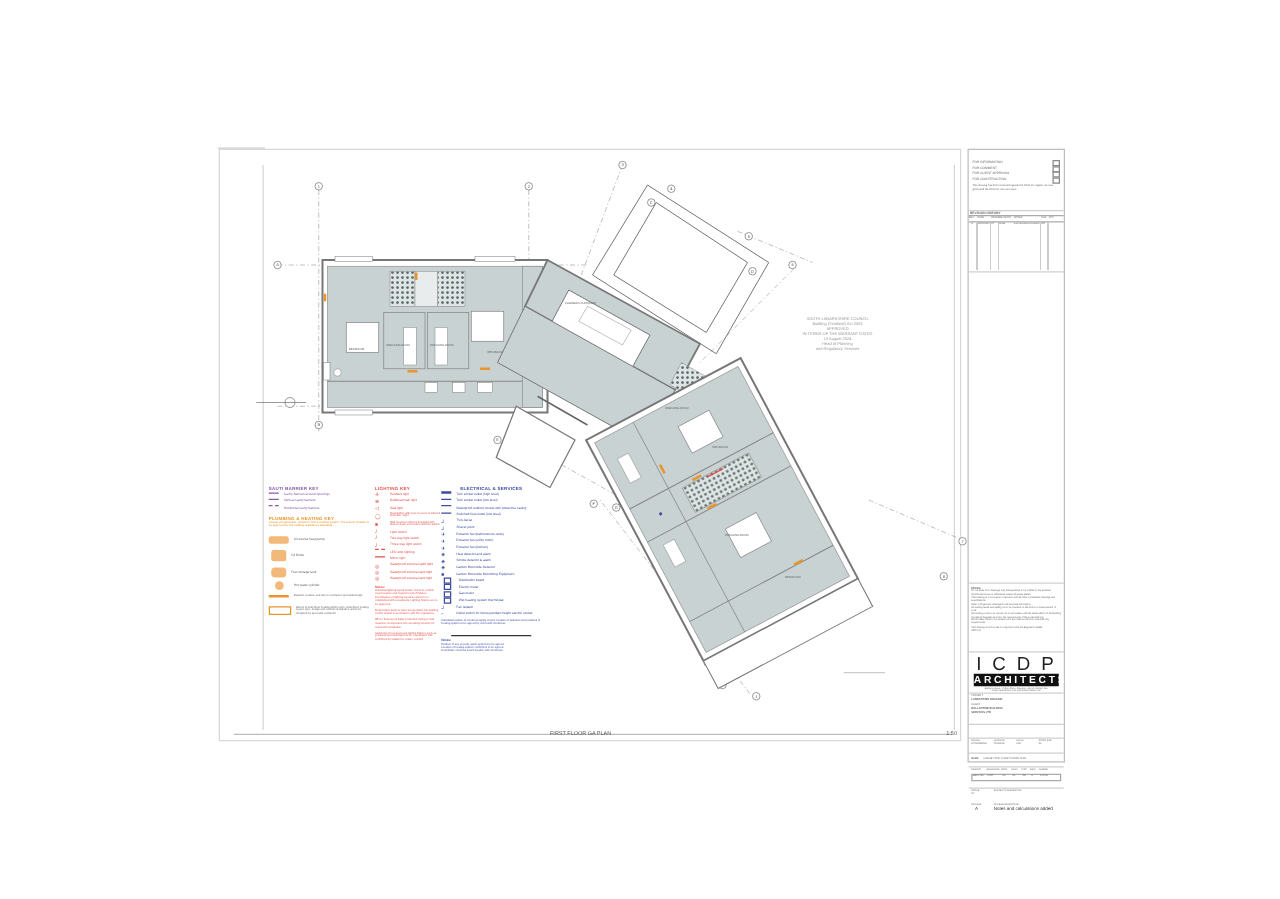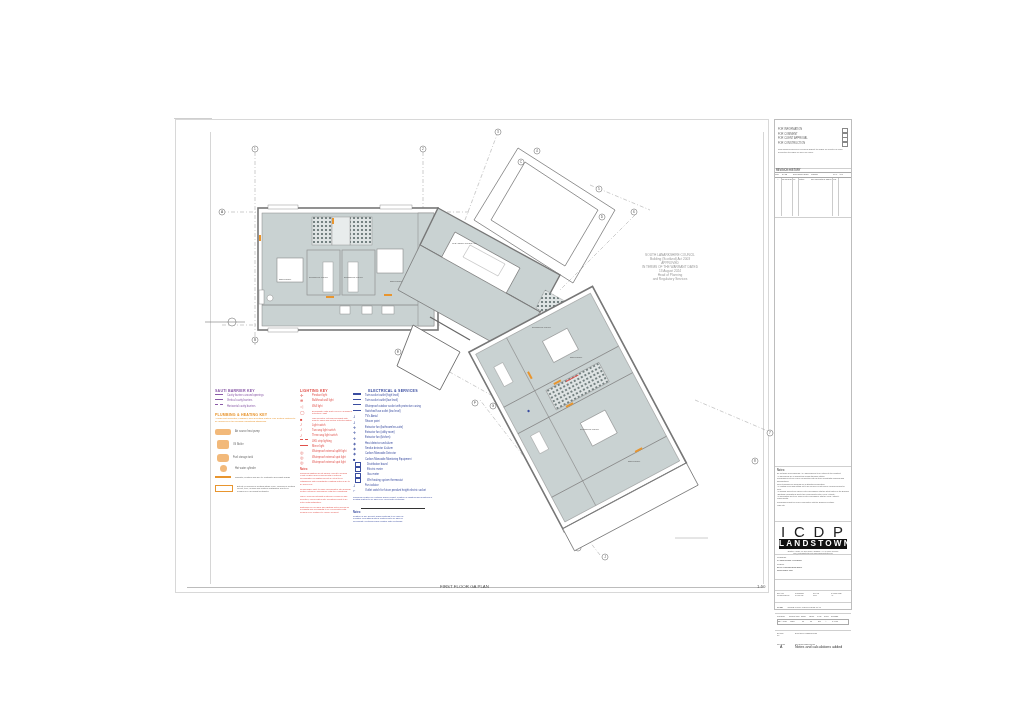--- a/index.html
+++ b/index.html
@@ -485,21 +485,21 @@
       <div class="tiny" style="font-size:1.9px;line-height:2.4px;margin-top:1px;">ICDP Ltd</div>
     </div>
 
     <div class="tb-sec" style="height:30px;padding-top:2px;">
       <div class="logo-top">
         <span>I</span>
         <span>C</span>
         <span>D</span>
         <span>P</span>
       </div>
-      <div class="logo-band">LANDSTOWN</div>
+      <div class="logo-band">ARCHITECTS</div>
       <div class="tiny" style="font-size:1.8px;line-height:2.2px;text-align:center;margin-top:1px;">Blantyre House, 17 Glen Place, Glasgow   +44 (0)1 234 567 890</div>
       <div class="tiny" style="font-size:1.8px;line-height:2.2px;text-align:center;">info@icdparchitects.com   www.icdparchitects.com</div>
     </div>
 
     <div class="tb-sec" style="height:22px;padding:1px 2px;">
       <div class="tiny" style="font-size:2px;line-height:2.6px;">PROJECT</div>
       <div class="tiny" style="font-size:2.2px;line-height:2.8px;font-weight:bold;">LANDSTOWN HOUSING</div>
       <div class="tiny" style="font-size:2px;line-height:2.6px;margin-top:2px;">CLIENT</div>
       <div class="tiny" style="font-size:2.2px;line-height:2.8px;font-weight:bold;white-space:normal;width:34px;">BALLANTINE BUILDING SERVICES LTD</div>
     </div>

